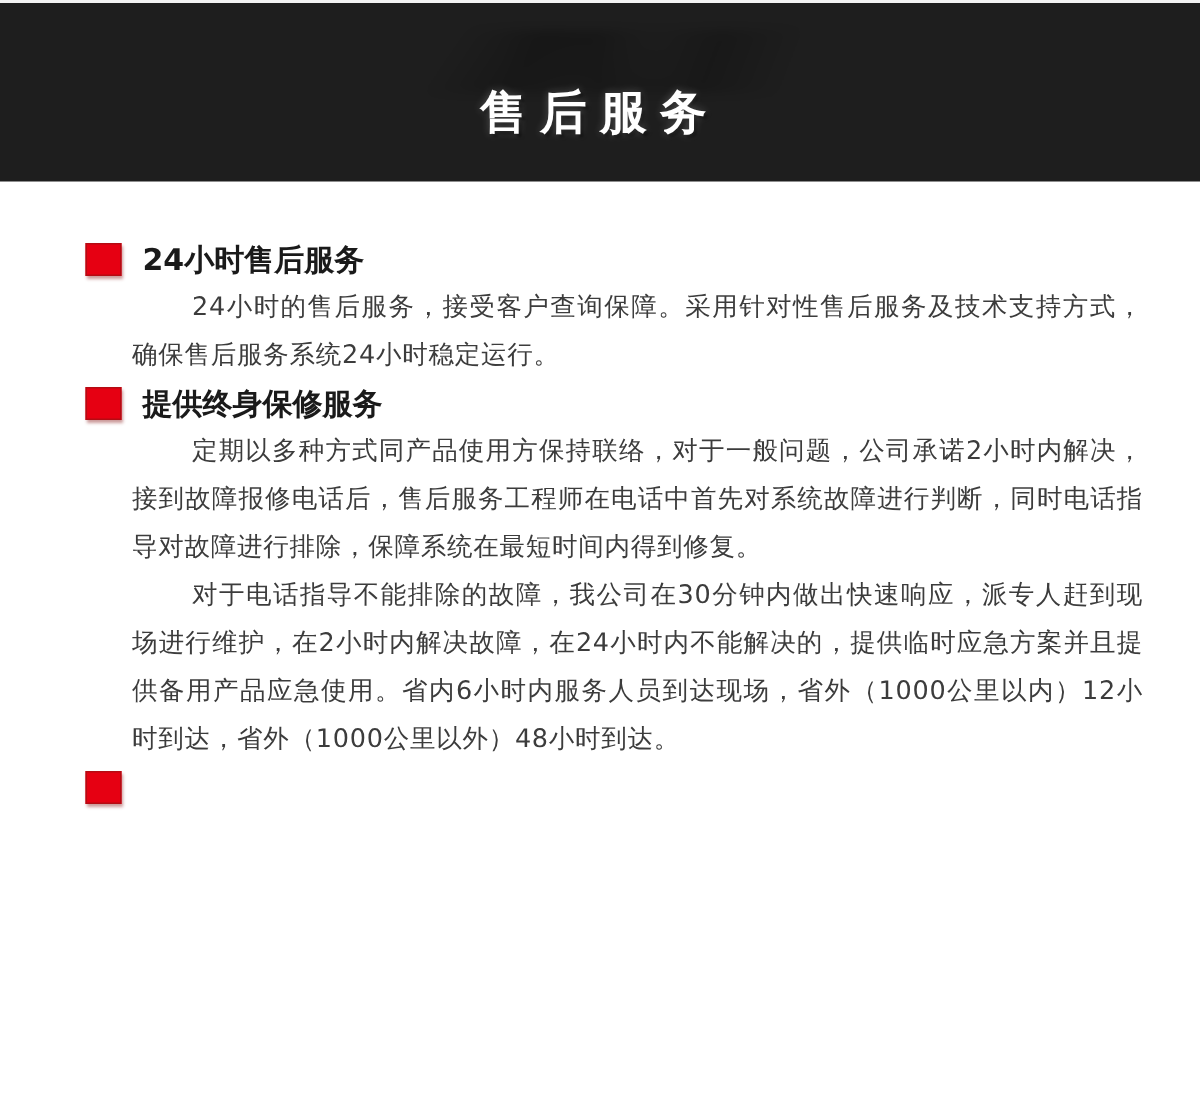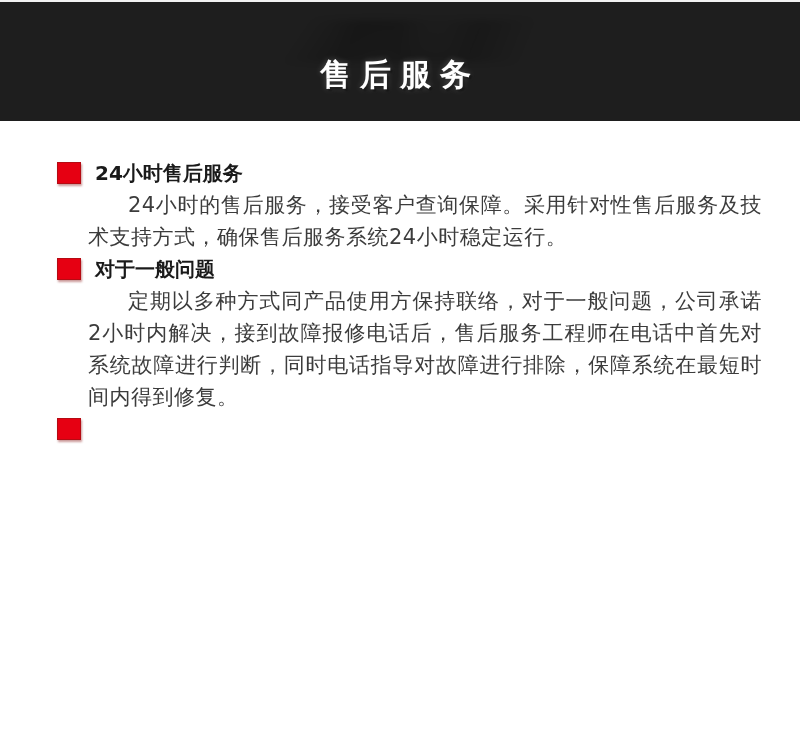--- a/index.html
+++ b/index.html
@@ -87,21 +87,21 @@
   .section-heading {
     margin: 0;
     font-size: 20px;
     line-height: 32px;
     font-weight: bold;
     color: #1a1a1a;
     white-space: nowrap;
   }
   .section p {
     margin: 0;
-    font-size: 21px;
+    font-size: 17px;
     line-height: 32px;
     color: #3c3c3c;
     text-align: justify;
     text-justify: inter-ideograph;
     text-indent: 40px;
     letter-spacing: 0.5px;
   }
 </style>
 </head>
 <body>
@@ -120,23 +120,24 @@
         <span class="red-square"></span>
         <h2 class="section-heading">24小时售后服务</h2>
       </div>
       <p>24小时的售后服务，接受客户查询保障。采用针对性售后服务及技术支持方式，确保售后服务系统24小时稳定运行。</p>
     </div>
 
 
     <div class="section">
       <div class="section-header">
         <span class="red-square"></span>
-        <h2 class="section-heading">对于一般问题</h2>
+        <h2 class="section-heading">提供终身保修服务</h2>
       </div>
       <p>定期以多种方式同产品使用方保持联络，对于一般问题，公司承诺2小时内解决，接到故障报修电话后，售后服务工程师在电话中首先对系统故障进行判断，同时电话指导对故障进行排除，保障系统在最短时间内得到修复。</p>
+      <p>对于电话指导不能排除的故障，我公司在30分钟内做出快速响应，派专人赶到现场进行维护，在2小时内解决故障，在24小时内不能解决的，提供临时应急方案并且提供备用产品应急使用。省内6小时内服务人员到达现场，省外（1000公里以内）12小时到达，省外（1000公里以外）48小时到达。</p>
     </div>
 
     <div class="section">
       <div class="section-header">
         <span class="red-square"></span>
       </div>
     </div>
 
   </div>
 </div>

